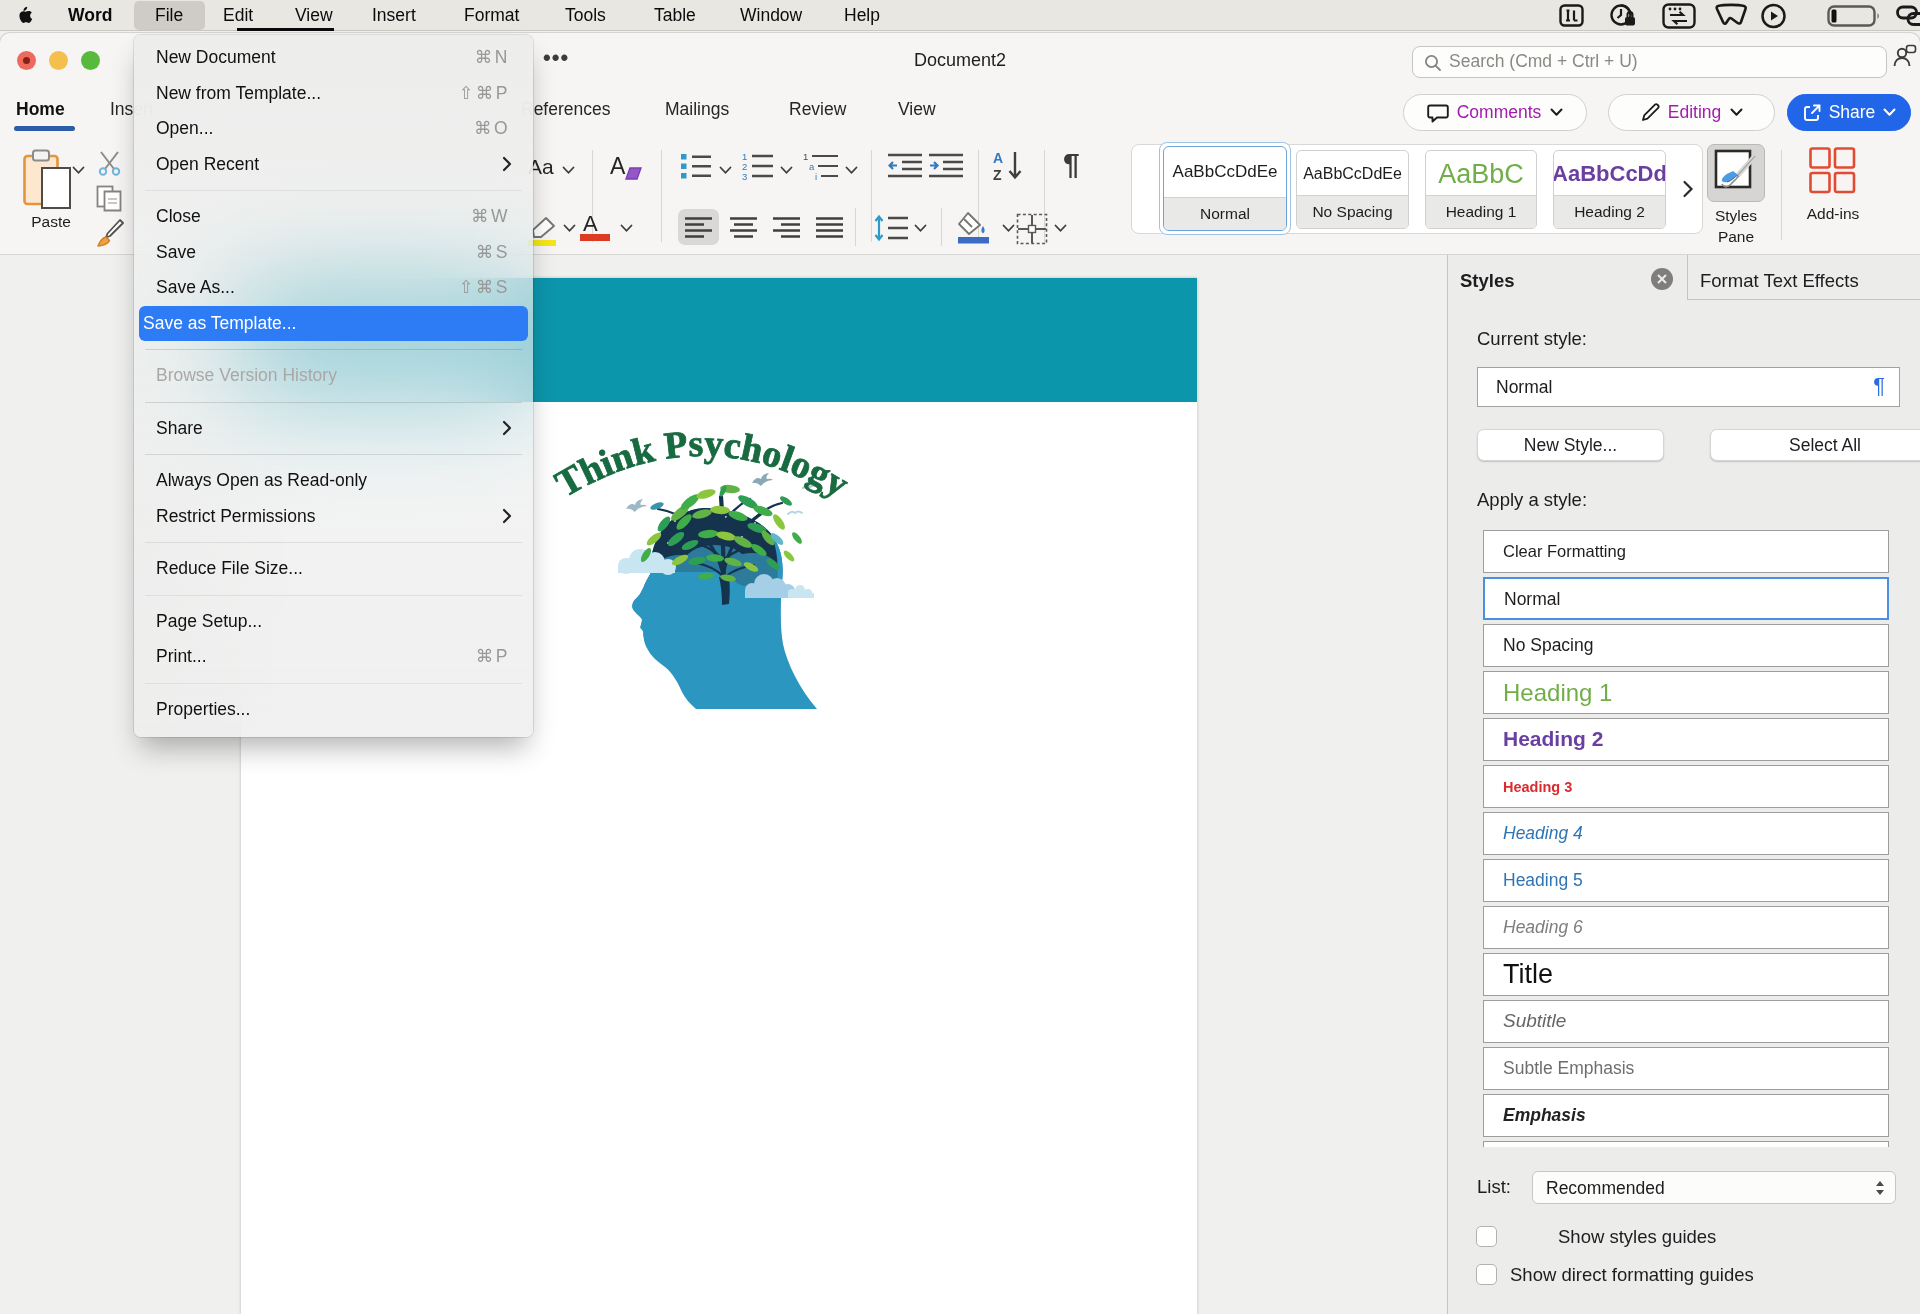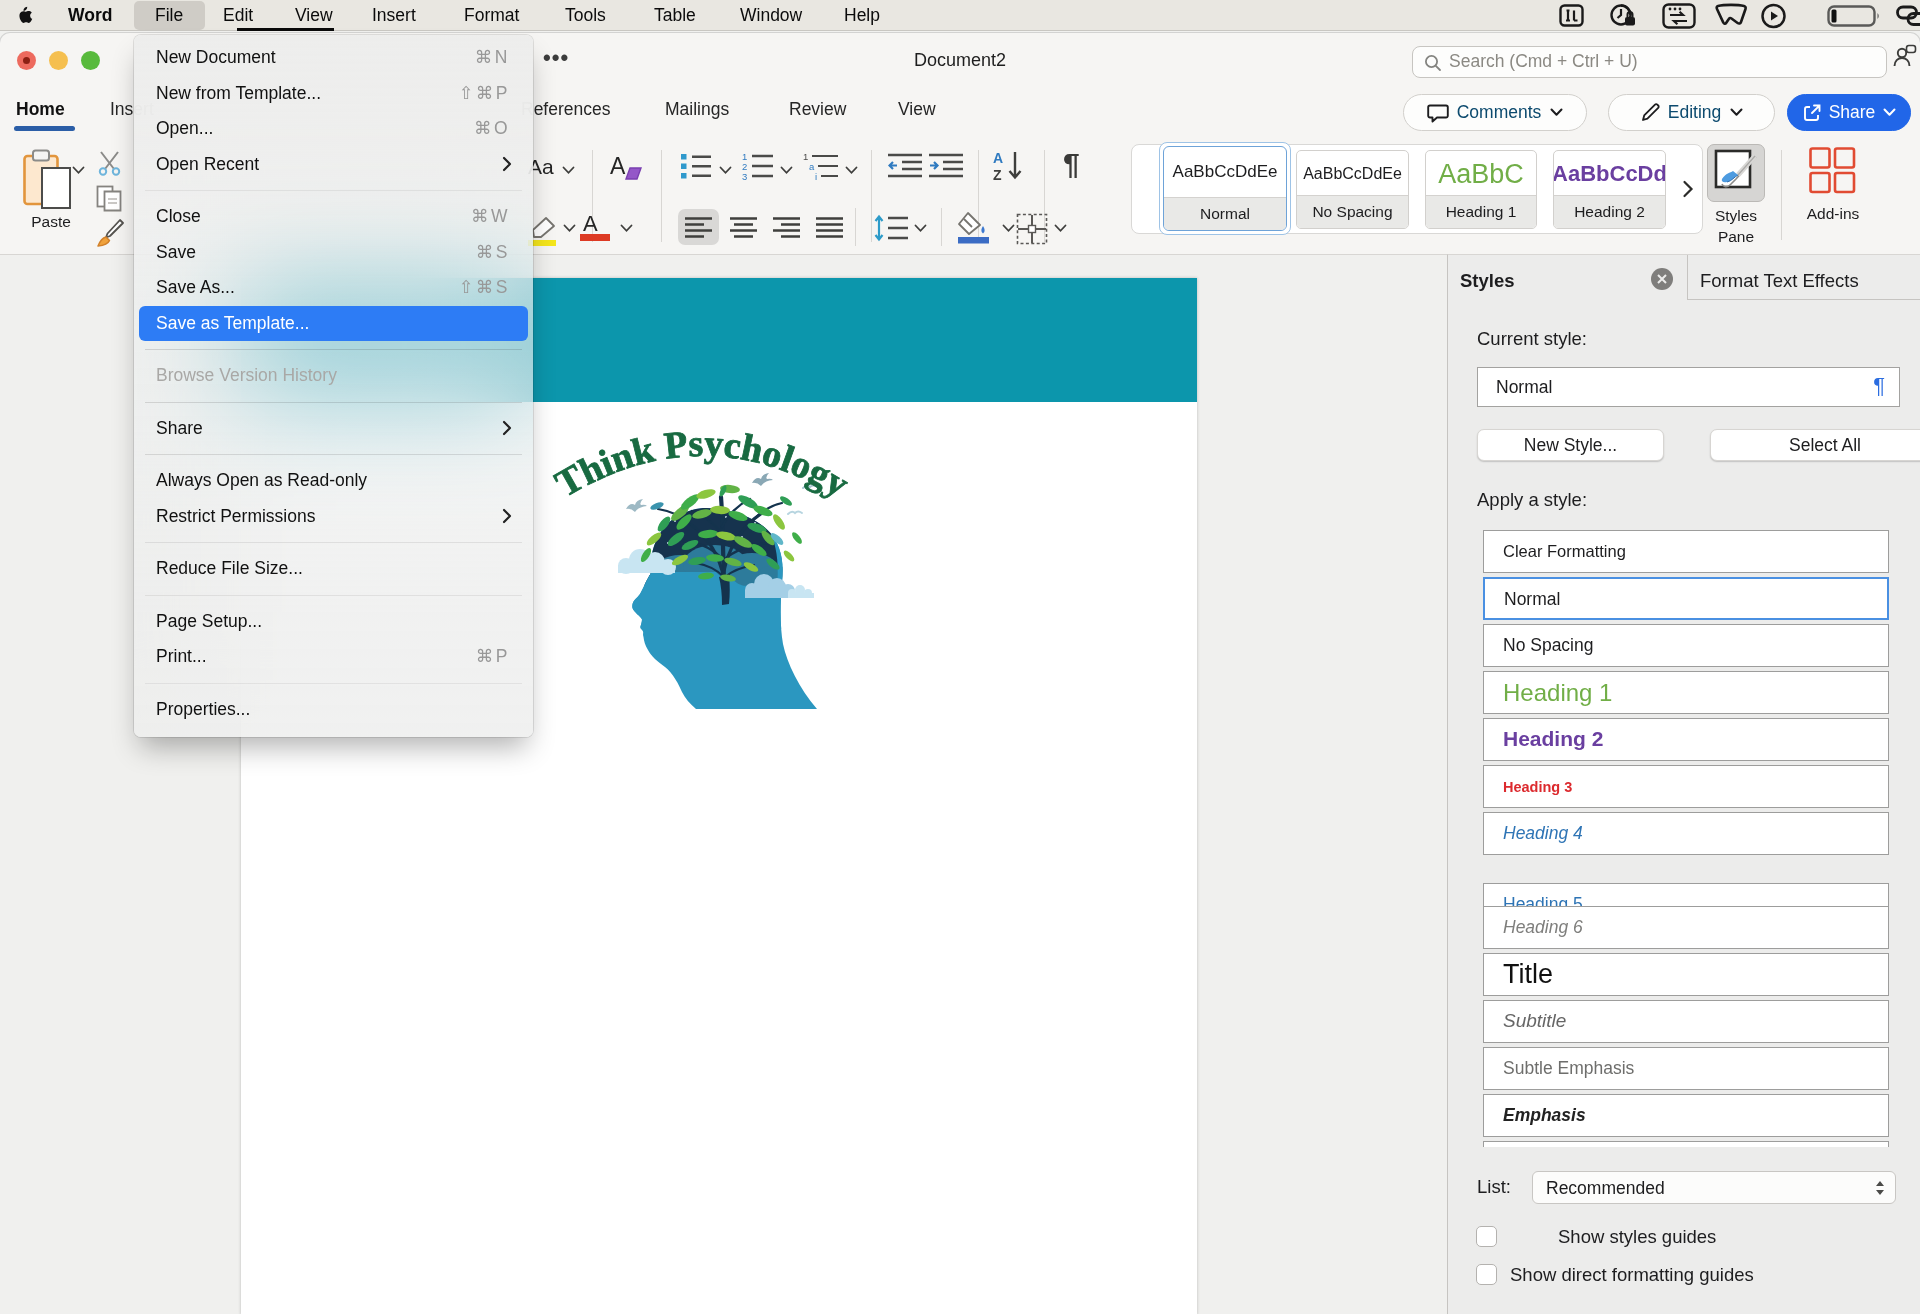--- a/index.html
+++ b/index.html
@@ -10,21 +10,21 @@
   #mb { position:absolute; top:0; left:0; width:1920px; height:31px; background:#e9e7e1; border-bottom:1px solid #c9c7c2; }
   #mb .mi { position:absolute; top:0; height:31px; line-height:31px; font-size:17.5px; color:#0b0b0b; }
   
   #win { position:absolute; top:33px; left:0; width:1920px; height:1281px; background:#f6f5f3; border-radius:10px 10px 0 0; box-shadow:0 0 0 1px rgba(0,0,0,.12); }
   .tl { position:absolute; top:18px; width:19px; height:19px; border-radius:50%; }
   #title { position:absolute; top:17px; left:820px; width:280px; text-align:center; font-size:18px; color:#1e1e1e; font-weight:500;}
   #search { position:absolute; top:13px; left:1412px; width:475px; height:32px; background:#fdfdfc; border:1px solid #c7c5c1; border-radius:8px; }
   
   .tab { position:absolute; top:66px; font-size:17.5px; color:#262626; font-weight:500; }
   
-  .pill { position:absolute; top:61px; height:37px; border-radius:19px; background:#fdfdfc; border:1px solid #d2d0cc; display:flex; align-items:center; justify-content:center; font-size:17.5px; color:#0c4a6e; }
+  .pill { position:absolute; top:61px; height:37px; border-radius:19px; background:#fdfdfc; border:1px solid #d2d0cc; display:flex; align-items:center; justify-content:center; font-size:17.5px; color:#a21caf; }
   
   #ribbon { position:absolute; top:0; left:0; width:1920px; height:221px; }
   .vdiv { position:absolute; width:1px; background:#d8d6d3; }
   
   #work { position:absolute; top:254px; left:0; width:1447px; height:1060px; background:#f0f0ee; border-top:1px solid #d8d6d3; }
   #page { position:absolute; top:23px; left:241px; width:956px; height:1037px; background:#fff; box-shadow:0 0 3px rgba(0,0,0,.22); }
   #band { position:absolute; top:0; left:0; width:956px; height:124px; background:#0c96ac; }
   
   #pane { position:absolute; top:254px; left:1447px; width:473px; height:1060px; background:#ececeb; border-top:1px solid #d8d6d3; border-left:1px solid #c6c4c1; font-size:17.5px; color:#1d1d1f; }
   .lrow { position:absolute; left:35px; width:406px; height:43px; background:#fff; border:1px solid #9d9d9c; }
@@ -32,21 +32,21 @@
   
   #menu { position:absolute; top:35px; left:134px; width:399px; height:702px; border-radius:7px;
      background:rgba(237,239,239,.62); backdrop-filter:blur(55px) saturate(1.05); -webkit-backdrop-filter:blur(55px) saturate(1.05);
      box-shadow:0 16px 28px -6px rgba(0,0,0,.30), 0 0 0 1px rgba(0,0,0,.10); padding-top:5px; }
   #menu::before { content:''; position:absolute; inset:0; border-radius:7px; pointer-events:none;
      background:linear-gradient(180deg, rgba(237,237,236,.96) 0%, rgba(237,237,236,.85) 12%, rgba(237,237,236,.5) 22%, rgba(237,237,236,.12) 32%, rgba(237,237,236,0) 44%, rgba(237,237,236,.06) 57%, rgba(237,237,236,.34) 70%, rgba(237,237,236,.48) 82%, rgba(237,237,236,.55) 100%); }
   .mrow { position:relative; height:35.5px; display:flex; align-items:center; font-size:17.5px; color:#111; padding:0 23px 0 22px; }
   .mrow .sc { position:absolute; right:23px; color:#989898; letter-spacing:2.5px; }
   .mrow .ch { position:absolute; right:21px; top:9px; }
   .msep { height:1px; background:rgba(0,0,0,.13); margin:8px 11px; }
-  .hl { background:#2d7cf5; border-radius:6px; margin:0 5px; padding:0 18px 0 17px; color:#fff; }
+  .hl { background:#2d7cf5; border-radius:6px; margin:0 5px; padding:0 18px 0 4px; color:#fff; }
   .dis { color:#a9a8a6; }
 </style>
 </head>
 <body>
 
 <div id="mb">
   <svg class="ab" style="left:15px; top:6px;" width="18" height="21" viewBox="0 0 18 21">
       <path fill="#111" d="M12.8 5.1c-1 .06-2.2.64-2.9 1.4-.63.68-1.18 1.77-.97 2.8 1.12.1 2.26-.57 2.95-1.33.69-.78 1.14-1.83.92-2.87zM15.9 14.4c-.03-2.1 1.7-3.1 1.78-3.16-.97-1.42-2.48-1.62-3.02-1.64-1.28-.13-2.5.76-3.15.76-.65 0-1.65-.74-2.72-.72-1.4.02-2.69.81-3.41 2.07-1.45 2.52-.37 6.26 1.04 8.3.69 1 1.52 2.12 2.6 2.08 1.04-.04 1.44-.67 2.7-.67 1.26 0 1.61.67 2.72.65 1.12-.02 1.83-1.02 2.52-2.02.79-1.16 1.12-2.28 1.14-2.34-.02-.01-2.18-.84-2.2-3.31z" transform="translate(0,-4) scale(.95)"></path>
     </svg>
   <div class="mi" style="left:68px; font-weight:700;">Word</div>
@@ -482,21 +482,21 @@
     </div>
   <div class="lrow" style="top:463px;">
       <span style="top:8px; font-size:21px; font-weight:700; color:#6a3fa0;">Heading 2</span>
     </div>
   <div class="lrow" style="top:510px;">
       <span style="top:13px; font-size:14.5px; font-weight:700; color:#dc2a2e;">Heading 3</span>
     </div>
   <div class="lrow" style="top:557px;">
       <span style="top:10px; font-size:17.5px; font-style:italic; color:#2e74b5;">Heading 4</span>
     </div>
-  <div class="lrow" style="top:628px;">
+  <div class="lrow" style="top:604px;">
       <span style="top:10px; font-size:17.5px; color:#2e74b5;">Heading 5</span>
     </div>
   <div class="lrow" style="top:651px;">
       <span style="top:10px; font-size:17.5px; font-style:italic; color:#7e7e7c;">Heading 6</span>
     </div>
   <div class="lrow" style="top:698px;">
       <span style="top:5px; font-size:27px; color:#111;">Title</span>
     </div>
   <div class="lrow" style="top:745px;">
       <span style="top:9px; font-size:19px; color:#666;font-style:italic;">Subtitle</span>

